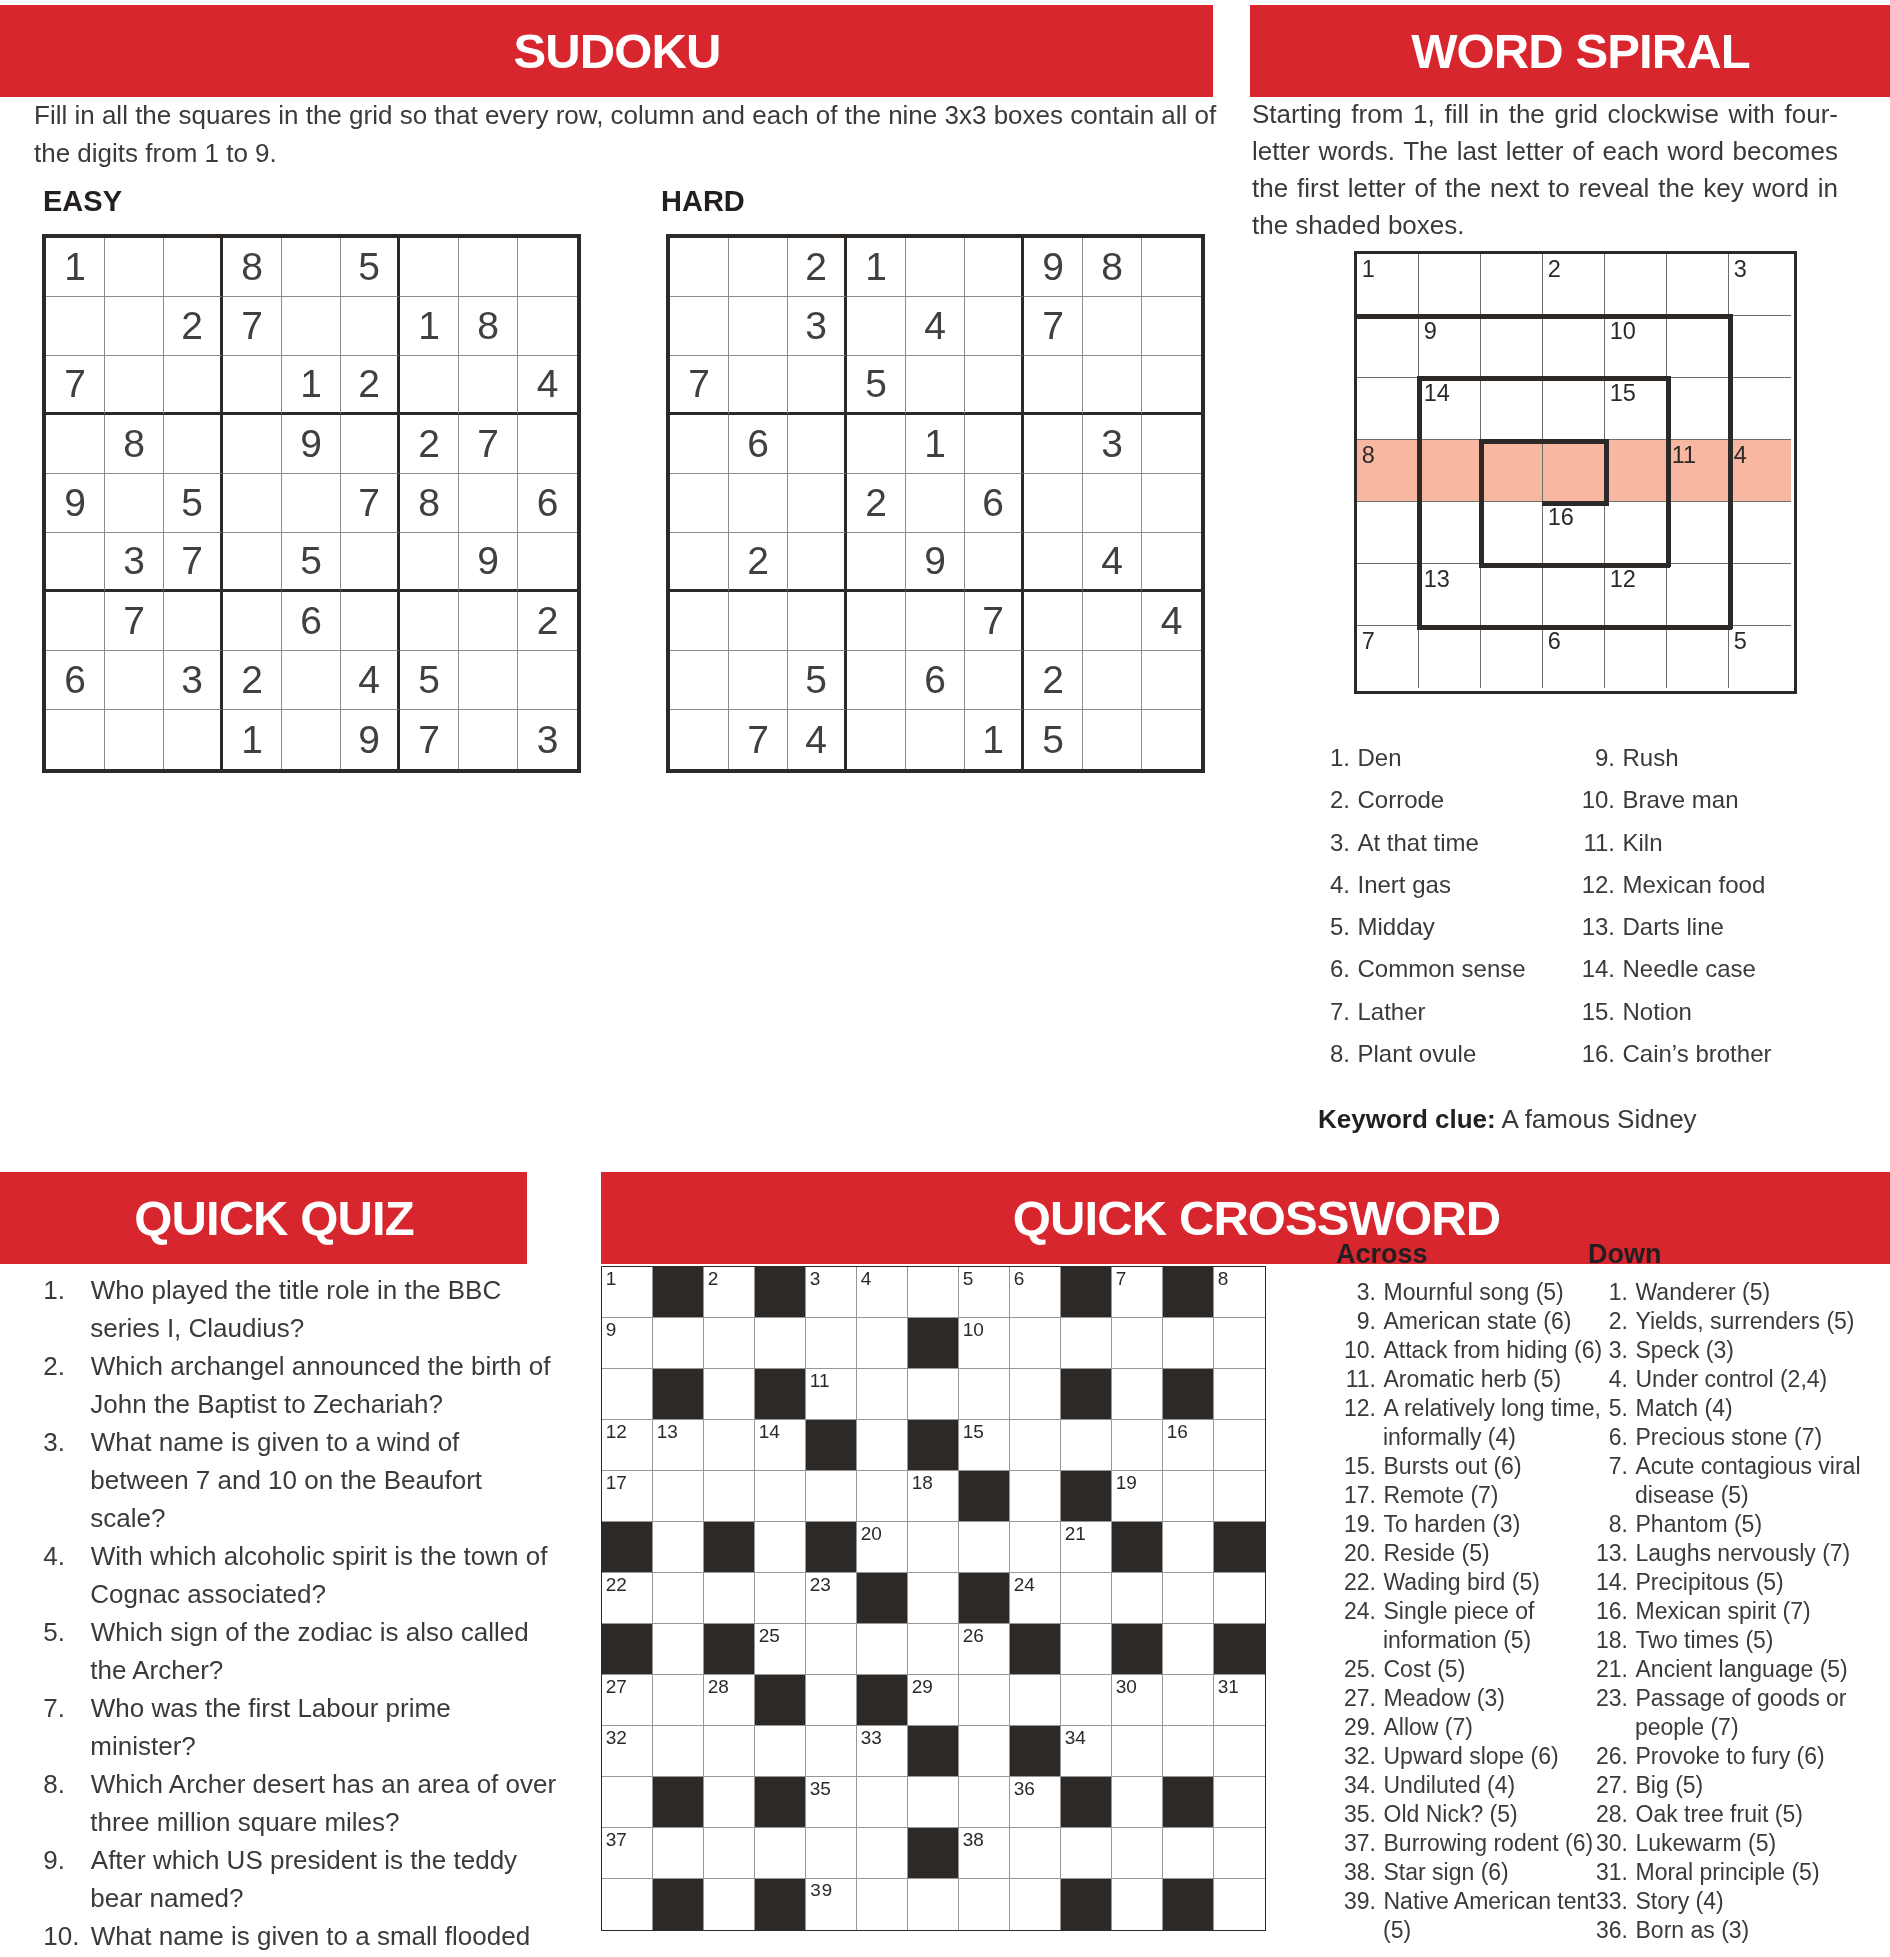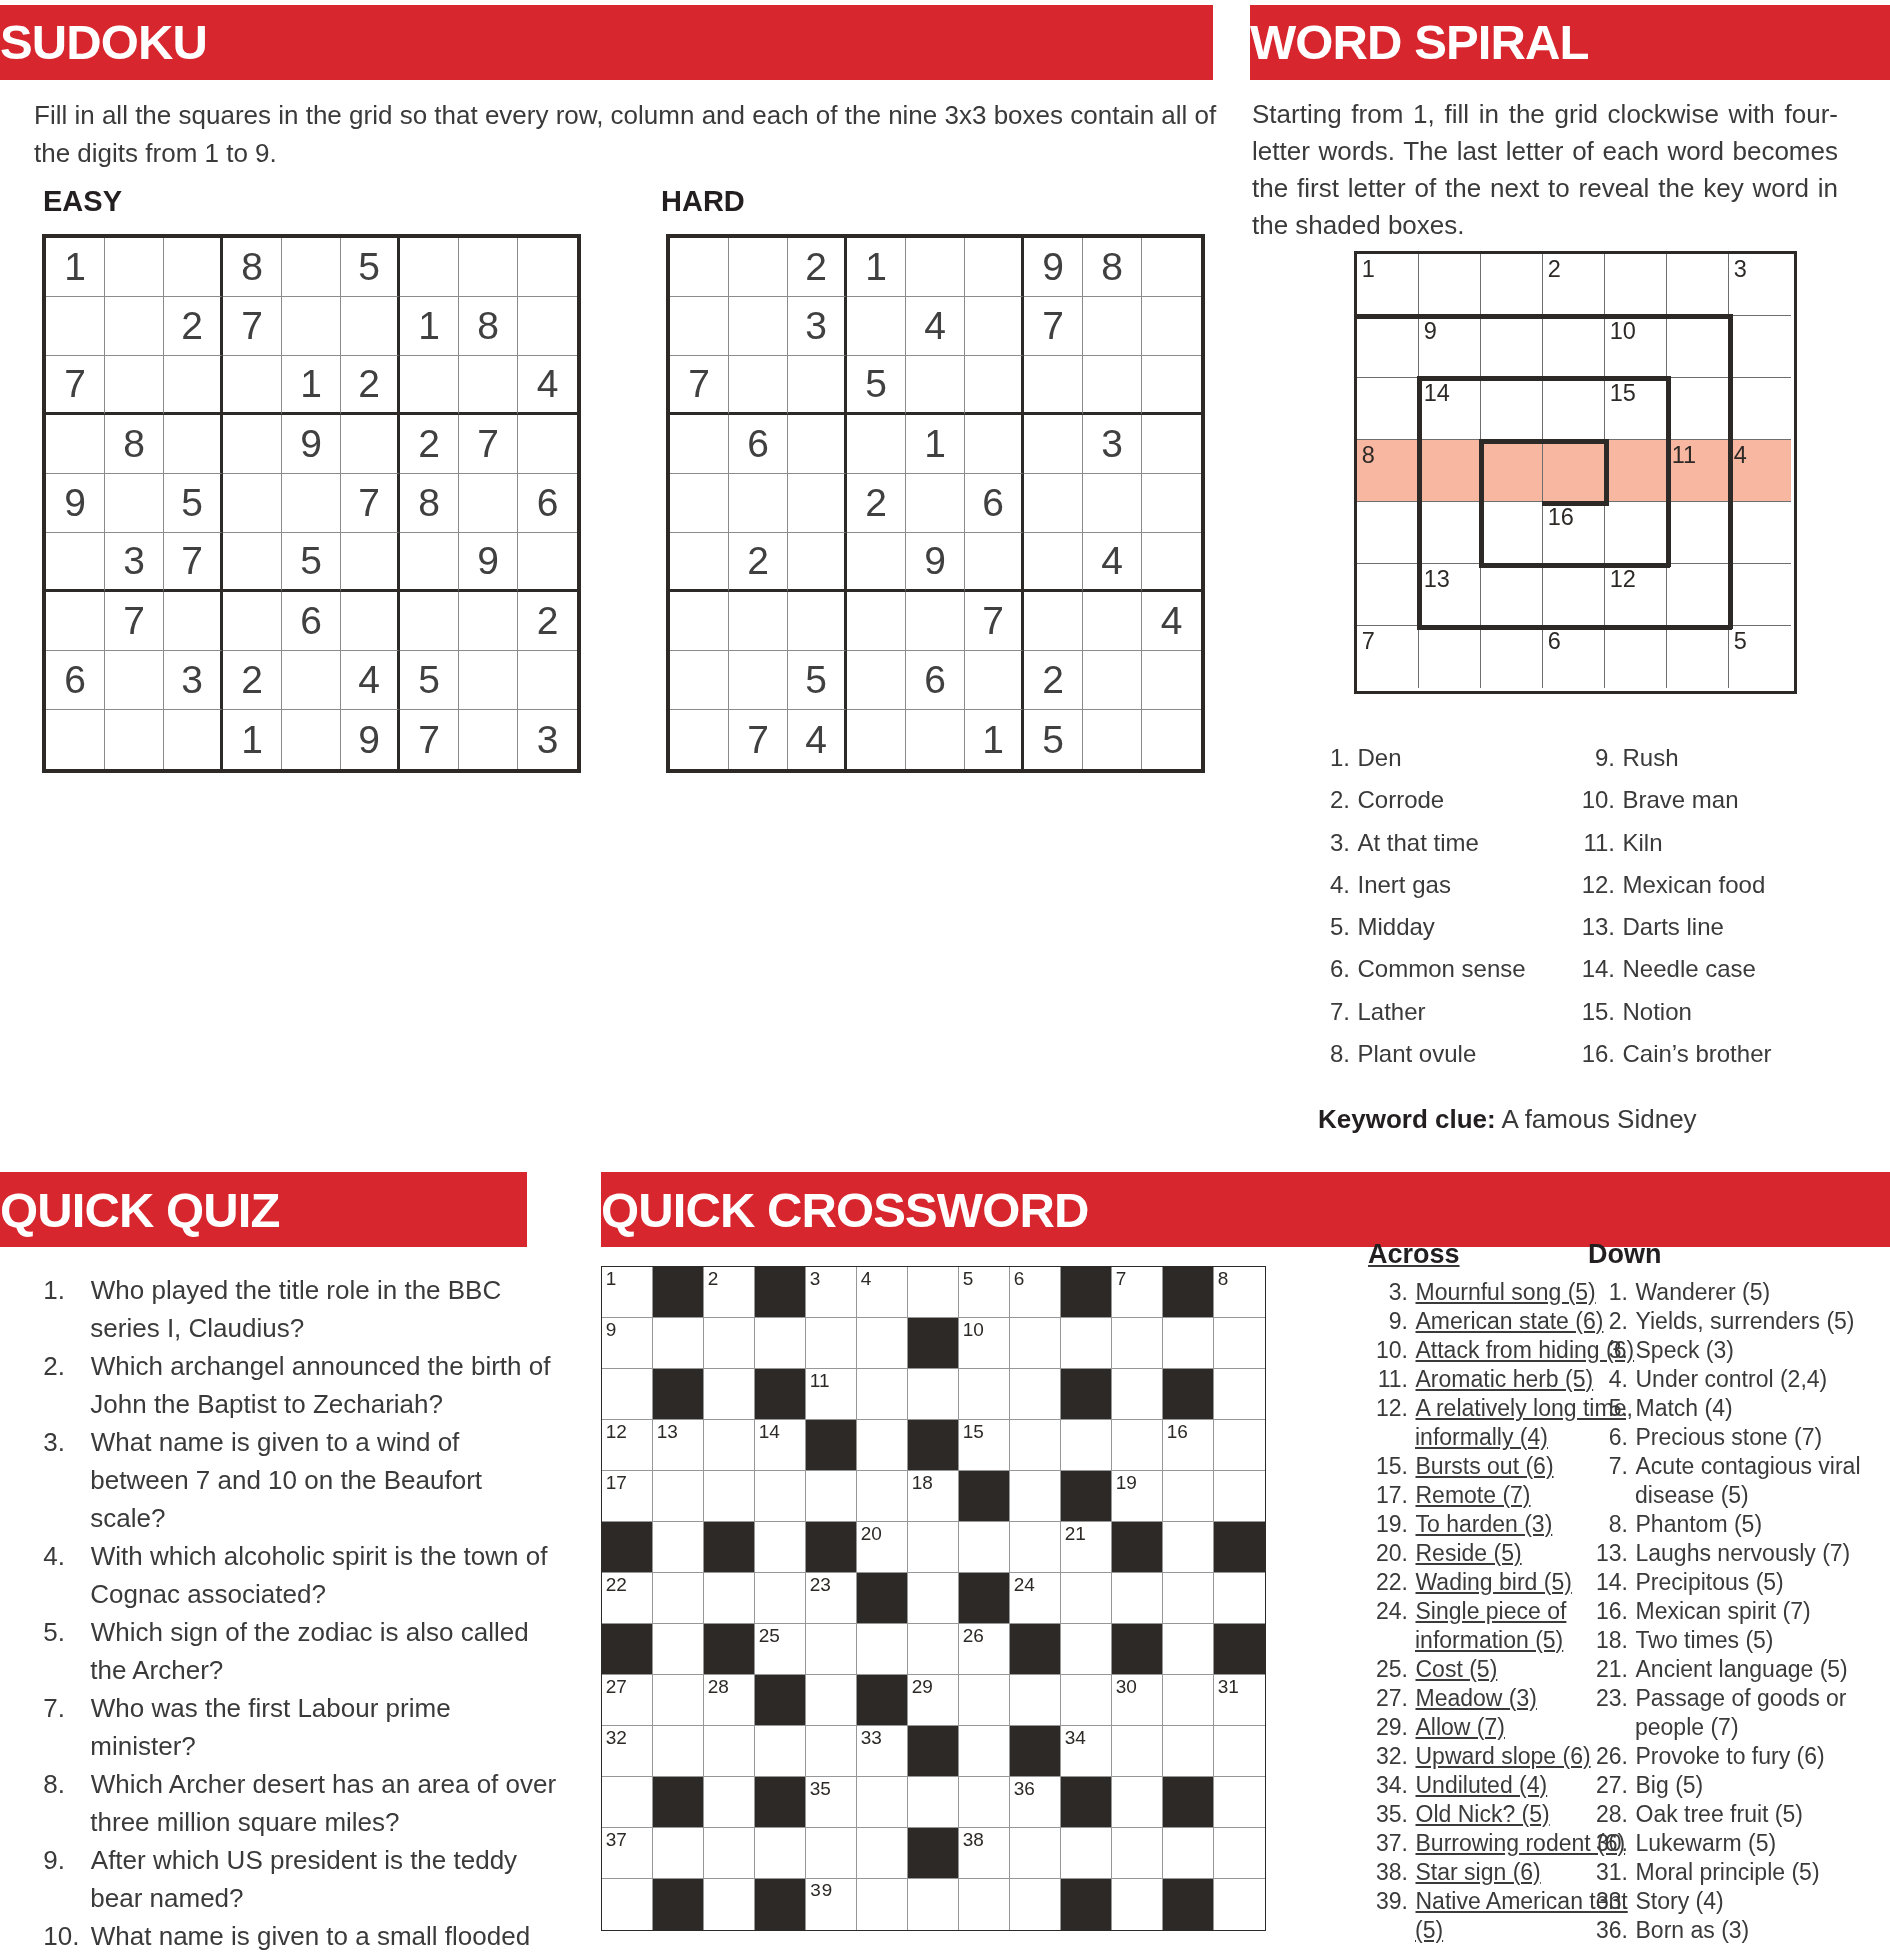--- a/index.html
+++ b/index.html
@@ -1,21 +1,21 @@
 <!DOCTYPE html>
 <html style="font-size:15px"><head>
 <meta charset="utf-8">
 <style>
   html,body{margin:0;padding:0;background:#ffffff;}
   *{box-sizing:border-box;}
   .page{position:relative;width:1891px;height:1958px;background:#fff;
         font-family:"Liberation Sans", sans-serif;color:#3a3a3a;overflow:hidden;}
 
-  .banner{position:absolute;height:75px;background:#d8262e;color:#fff;display:flex;
-          align-items:center;font-weight:bold;font-size:49px;letter-spacing:-0.9px;}
+  .banner{position:absolute;height:92px;background:#d8262e;color:#fff;display:flex;
+          align-items:center;font-weight:bold;font-size:49px;letter-spacing:-0.9px;padding-left:21px;justify-content:center;}
   #banner-sudoku{left:0;top:4.7px;width:1213px;}
   #banner-ws{left:1250px;top:4.7px;width:640px;}
   #banner-quiz{left:0;top:1172px;width:527px;}
   #banner-cw{left:601px;top:1172px;width:1290px;}
 
   .sudoku-intro{position:absolute;left:34px;top:96px;width:1183px;font-size:26px;line-height:38px;margin:0;}
   .ws-intro{position:absolute;left:1252px;top:96px;width:586px;font-size:26px;line-height:37px;text-align:justify;margin:0;}
 
   .grid-label{position:absolute;top:185px;font-size:29px;font-weight:bold;color:#231f20;}
   #easy-label{left:43px;}
@@ -59,21 +59,21 @@
   #cw{position:absolute;left:601px;top:1266px;border:1.9px solid #2d2926;display:grid;
       grid-template-columns:repeat(13,51px);grid-auto-rows:51px;background:#fff;}
   .c-cell{border-right:0.9px solid #979797;border-bottom:0.9px solid #979797;position:relative;
           font-size:19px;color:#2d2926;}
   .c-cell.black{background:#2d2926;}
   .c-cell .cn{position:absolute;top:0.9px;left:3.8px;}
   .c-cell:nth-child(13n){border-right:none;}
   .c-cell:nth-child(n+157){border-bottom:none;font-family:Liberation Mono, monospace;}
 
   .cw-col{position:absolute;top:1239px;}
-  #cw-across-col{left:1368px;width:275px;text-decoration:underline;}
+  #cw-across-col{left:1336px;width:275px;}
   #cw-down-col{left:1588px;width:292px;}
   .cw-col h3{margin:0 0 7.5px 0;font-size:27px;color:#231f20;}
   .cw-col ul{list-style:none;margin:0;padding:0;font-size:23px;}
   .cw-col li{line-height:29px;padding-left:47px;}
   .cw-col .num{width:40px;margin-left:-47px;margin-right:7.5px;text-align:right;}
 </style>
 </head>
 <body>
 
 <div class="page">

